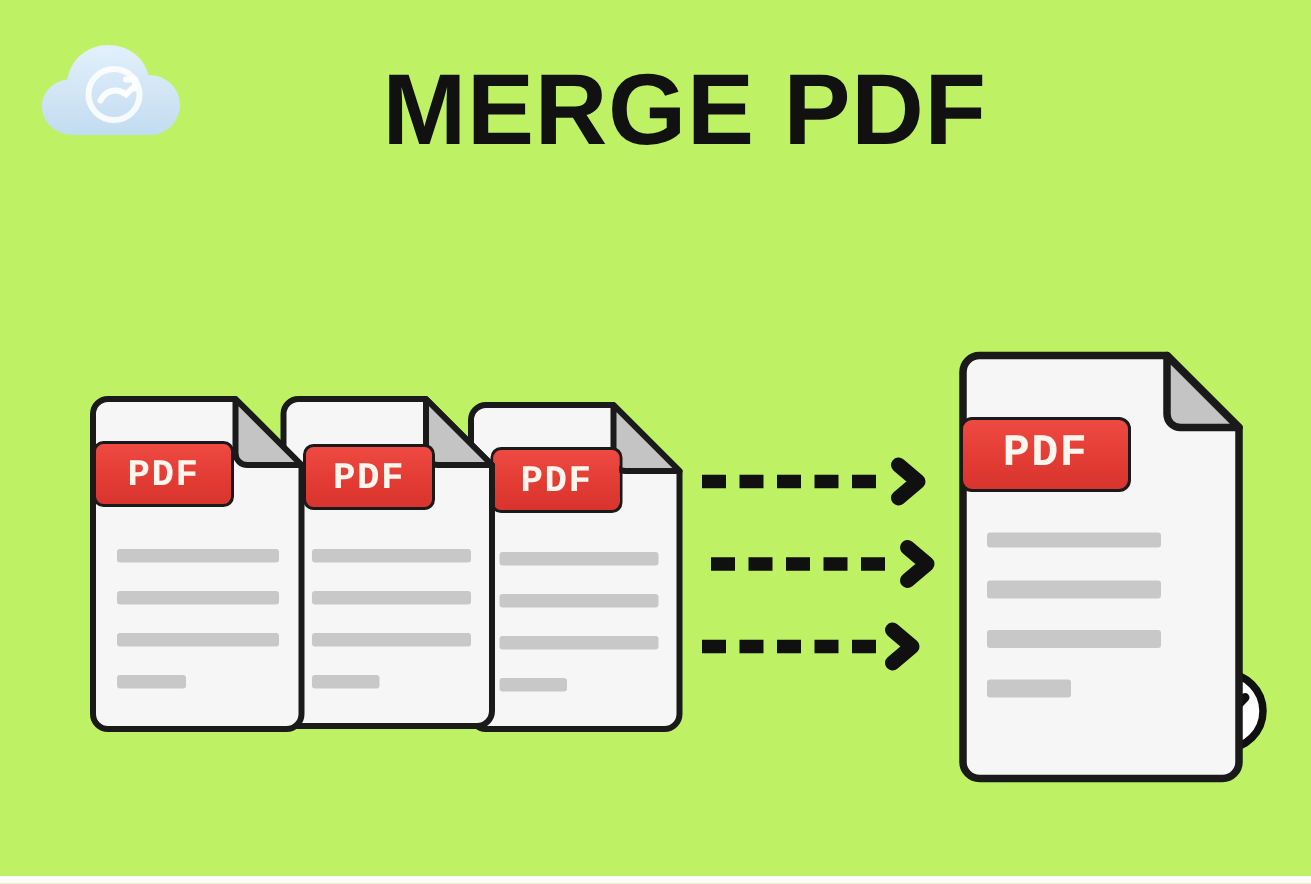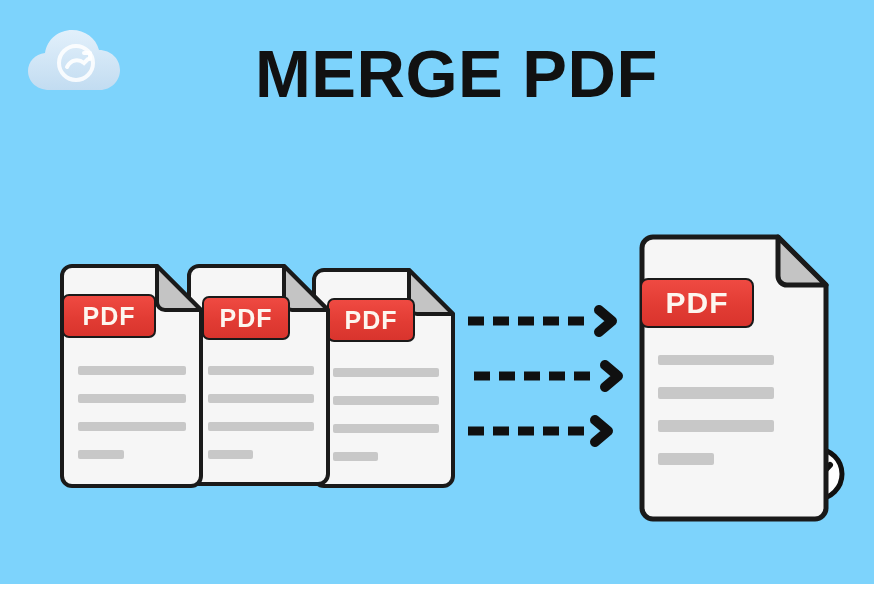--- a/index.html
+++ b/index.html
@@ -7,21 +7,21 @@
     padding: 0;
     background: #ffffff;
   }
   body {
     font-family: "Liberation Sans", sans-serif;
   }
   #stage {
     position: relative;
     width: 874px;
     height: 584px;
-    background: #7dd3fc;
+    background: #bef264;
     overflow: hidden;
   }
 
   
   #logo {
     position: absolute;
     left: 22px;
     top: 18px;
     width: 110px;
     height: 88px;
@@ -50,21 +50,21 @@
   .doc svg { display: block; overflow: visible; }
 
   .badge {
     position: absolute;
     background: linear-gradient(180deg,#ef4a42 0%, #e23c34 55%, #d9342d 100%);
     border: 2.5px solid #1a1a1a;
     border-radius: 7px;
     color: #fdf6ef;
     font-weight: bold;
     text-align: center;
-    font-family: Liberation Sans, sans-serif;
+    font-family: Liberation Mono, monospace;
     letter-spacing: 1px;
     box-sizing: border-box;
     display: flex;
     align-items: center;
     justify-content: center;
   }
 
   .line {
     position: absolute;
     background: #c8c8c8;

